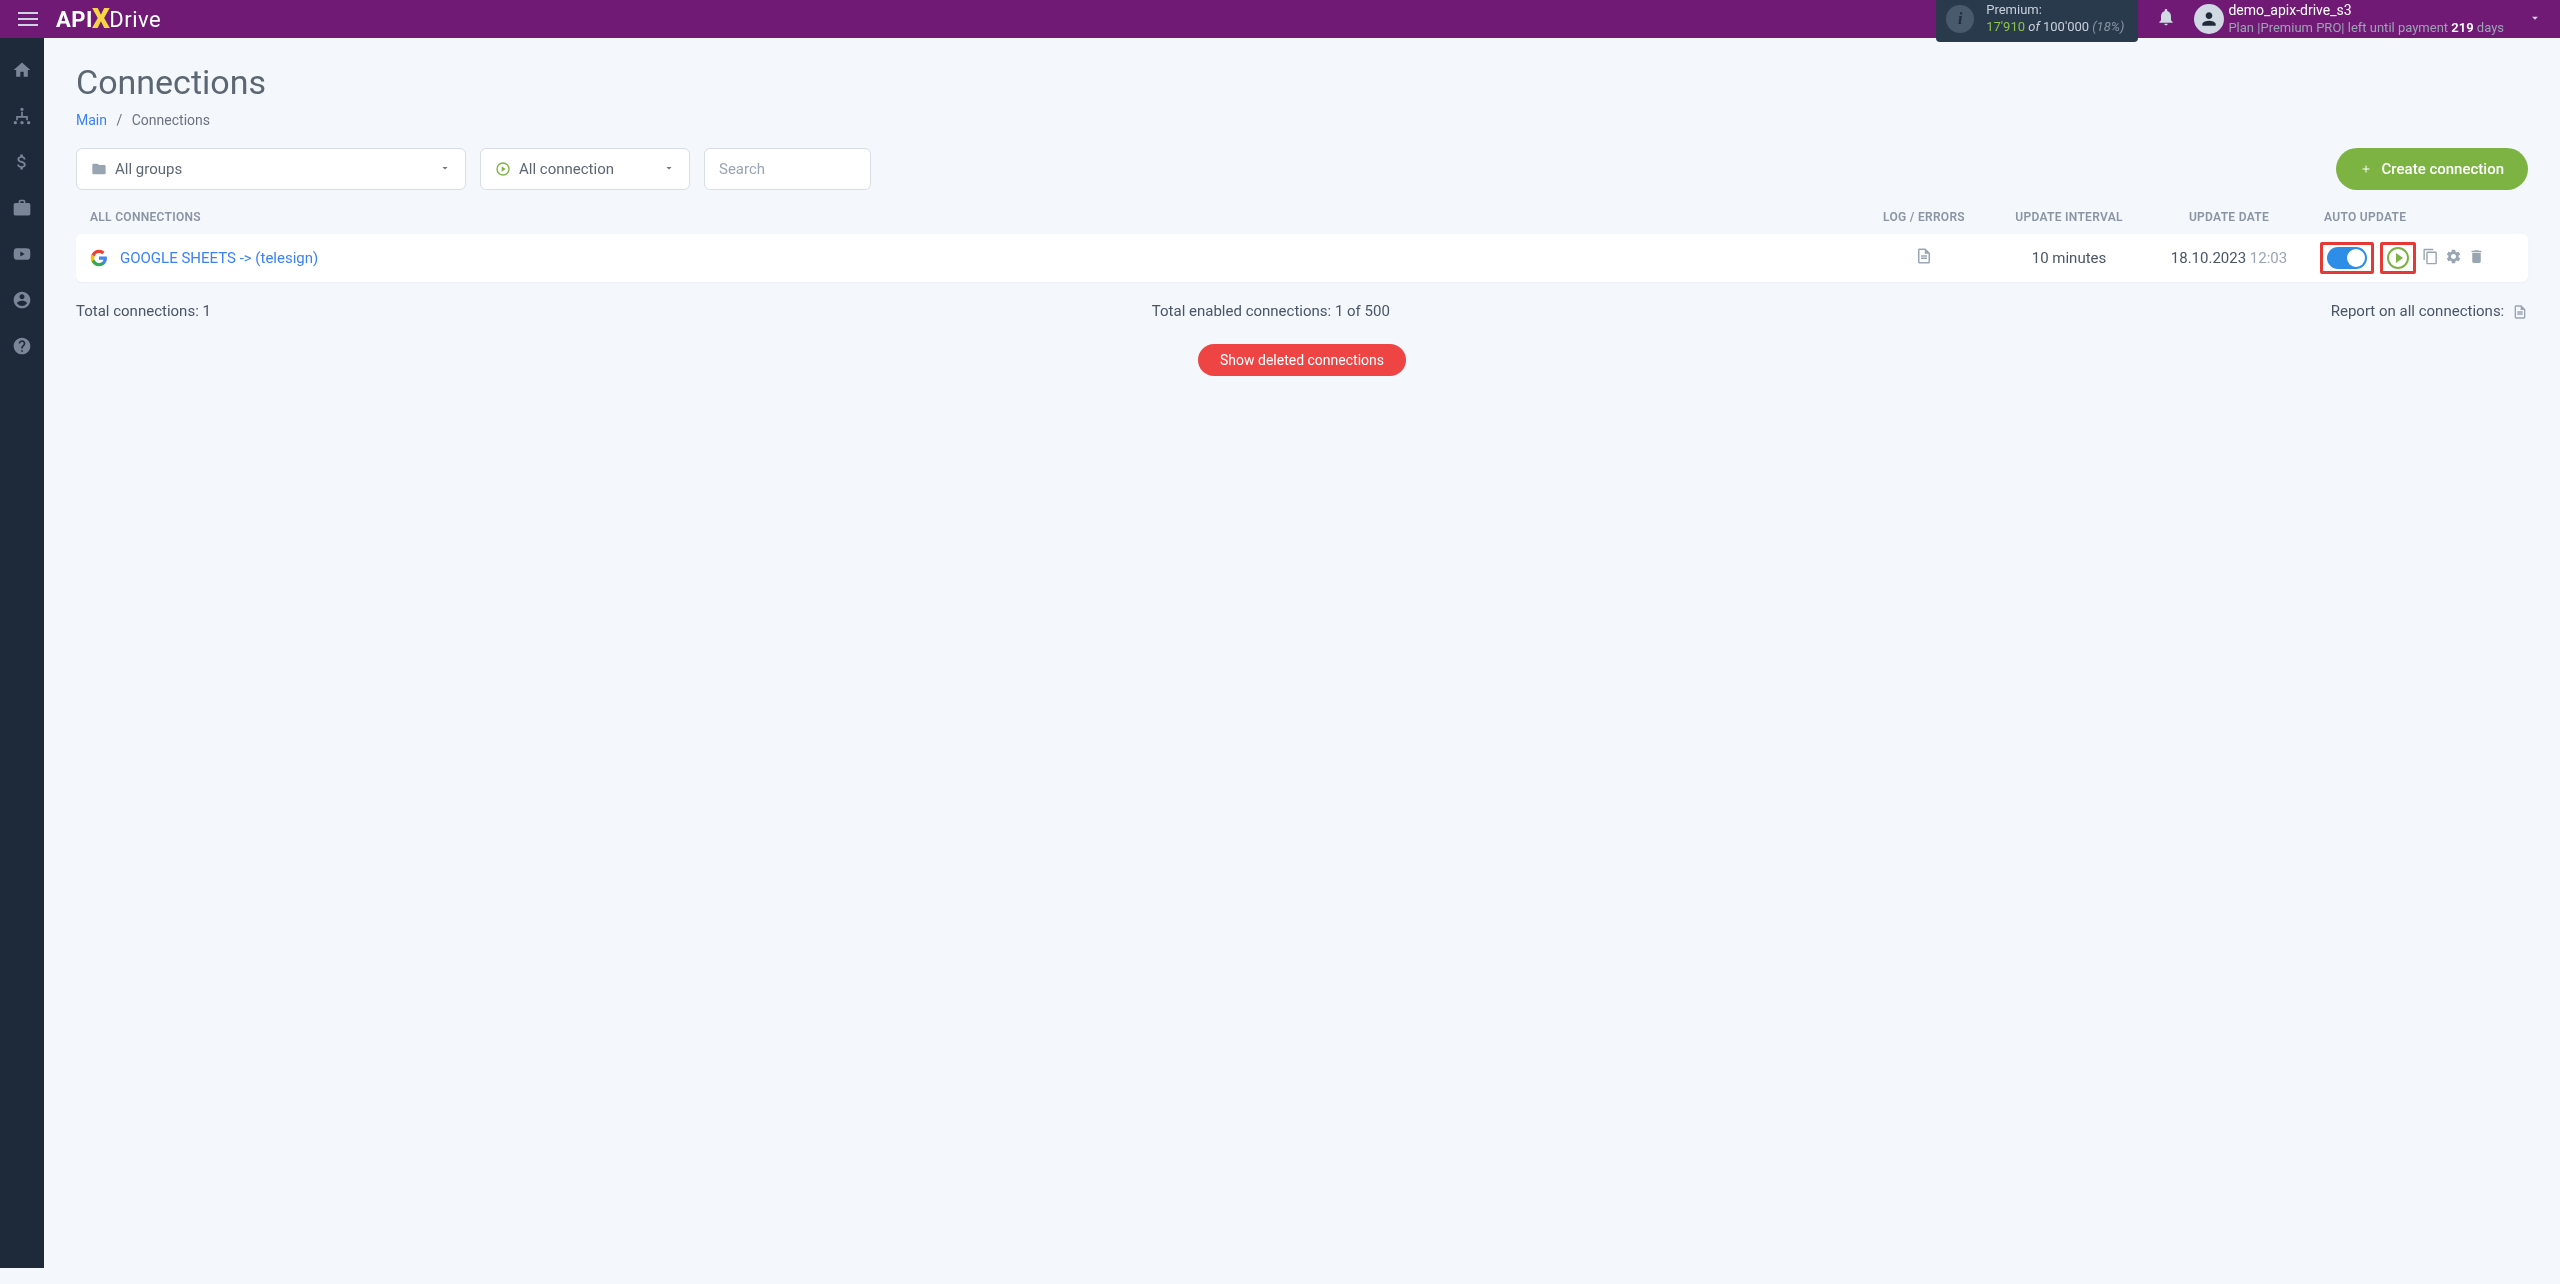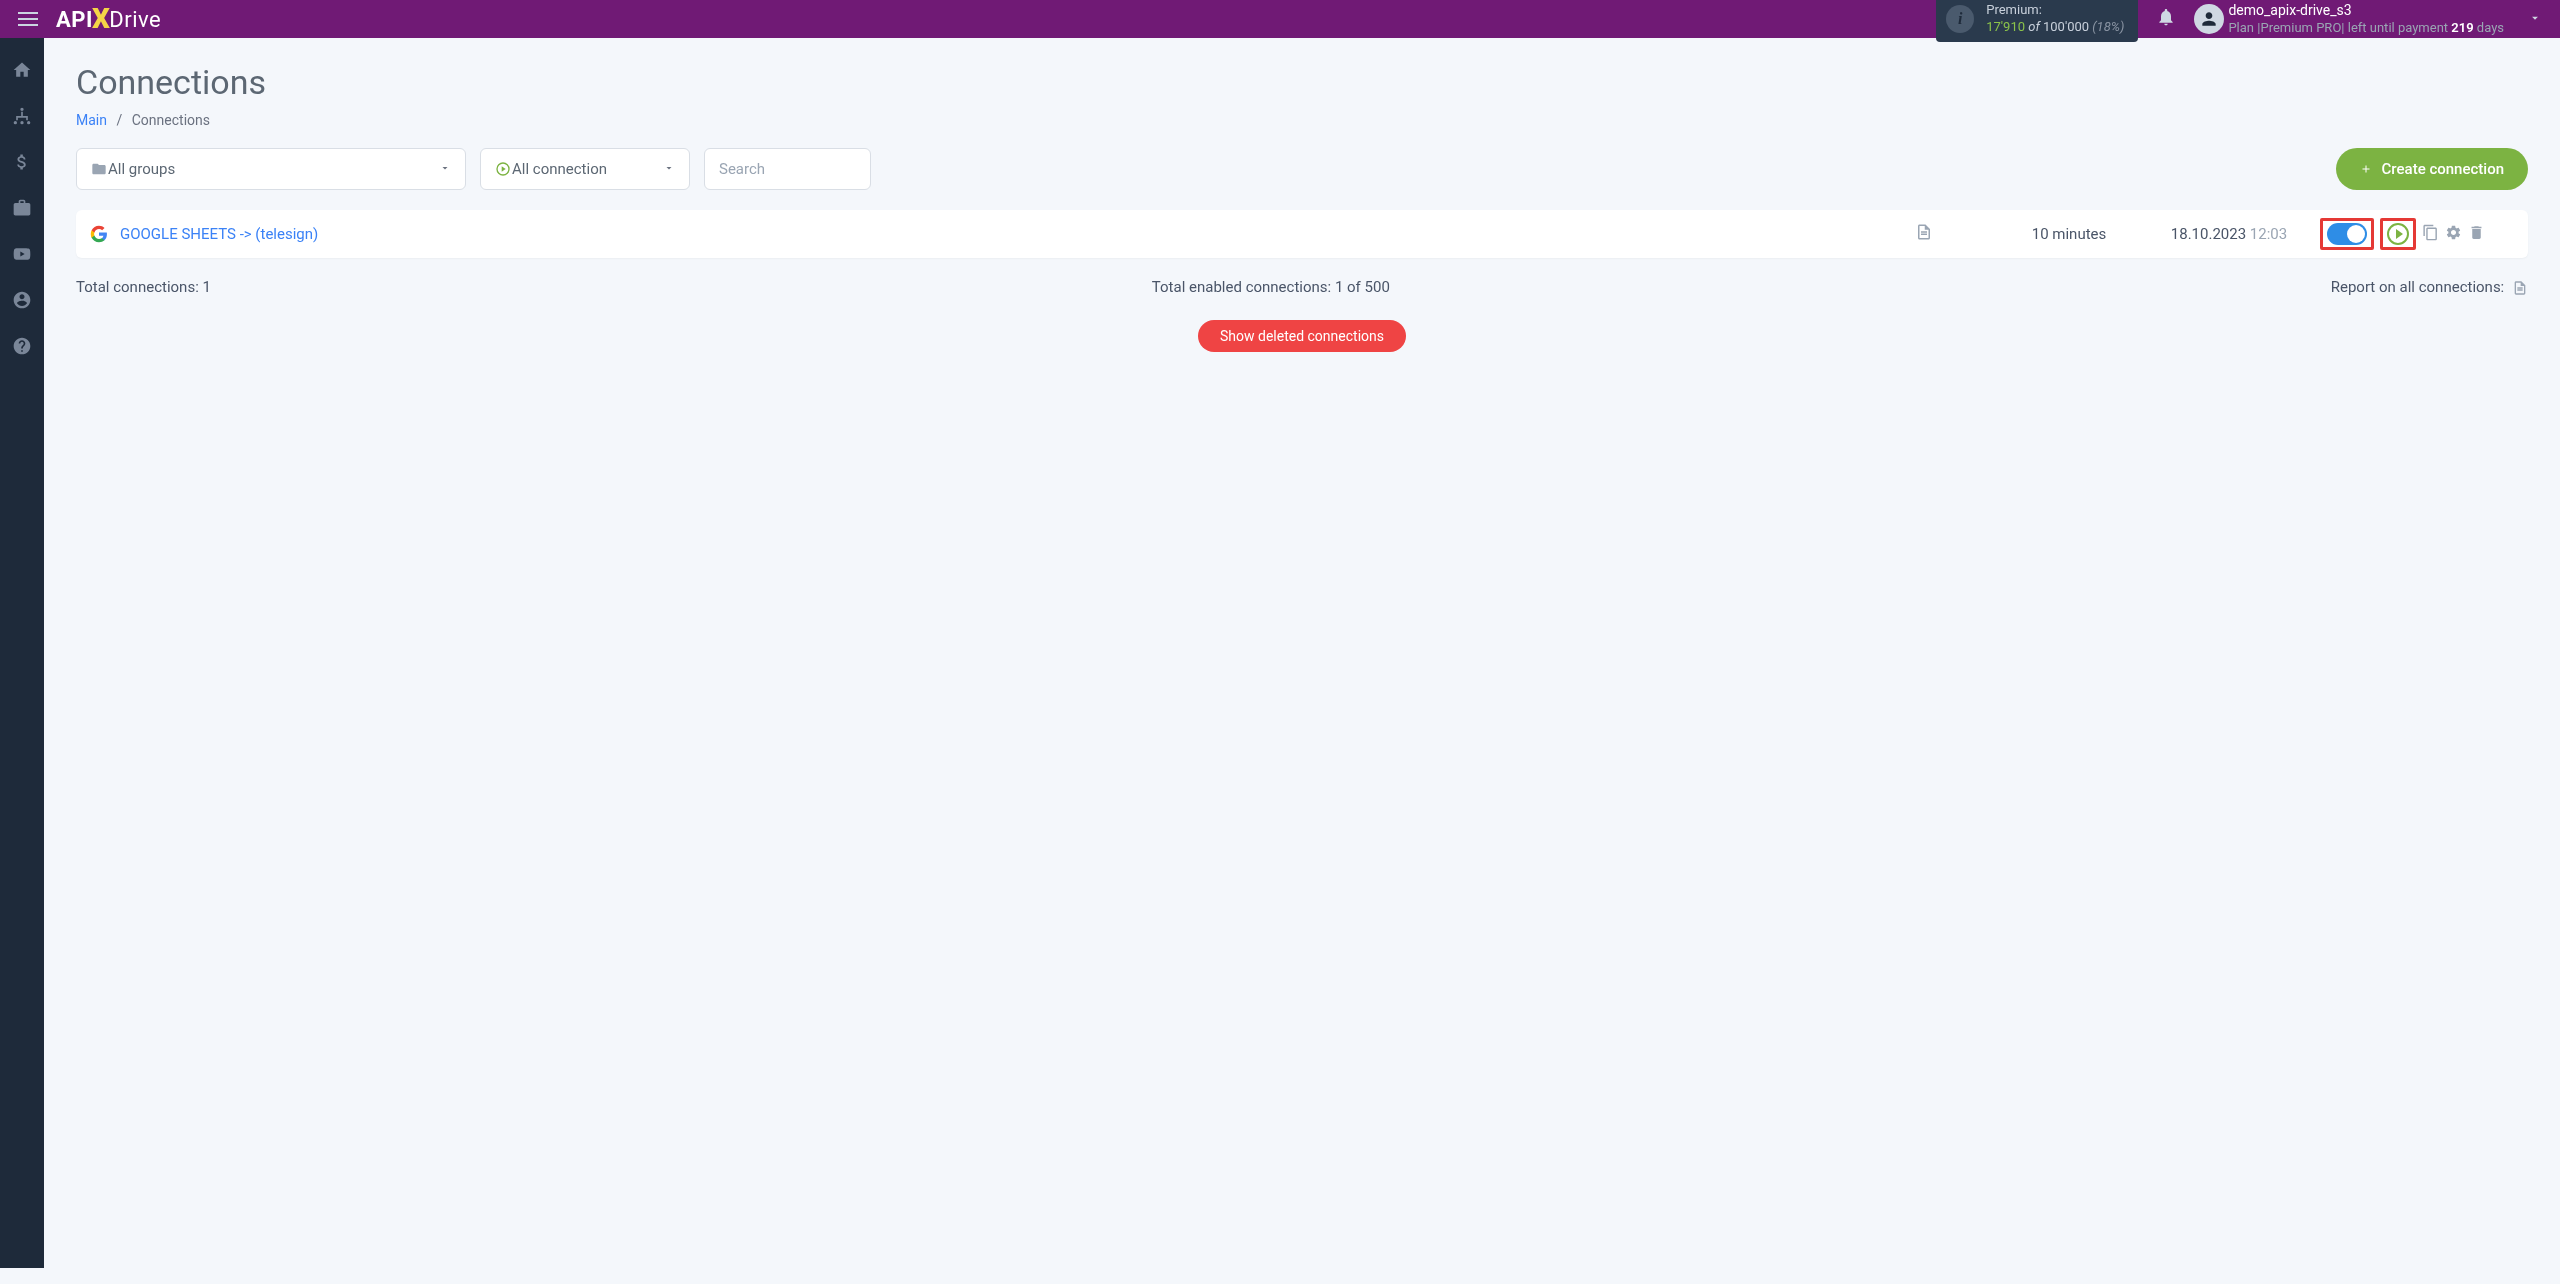--- a/index.html
+++ b/index.html
@@ -43,21 +43,21 @@
 .page-title { font-size:34px; color:#5c6773; font-weight:400; margin-bottom:10px; }
 .breadcrumb { font-size:14px; margin-bottom:20px; }
 .breadcrumb a { color:#3B82F6; text-decoration:none; }
 .breadcrumb .sep { color:#6b7280; margin:0 6px; }
 .breadcrumb .current { color:#6b7280; }
 
 .filters-row { display:flex; align-items:center; gap:14px; margin-bottom:20px; }
 .dropdown, .search-input { height:42px; background:#fff; border:1px solid #d9dee5; border-radius:6px; display:flex; align-items:center; padding:0 14px; font-size:15px; color:#5c6773; }
 .dropdown { width:390px; justify-content:space-between; cursor:pointer; }
 .dropdown.small { width:210px; }
-.dropdown .left { display:flex; align-items:center; gap:1px; }
+.dropdown .left { display:flex; align-items:center; gap:8px; }
 .dropdown .left svg { width:16px; height:16px; fill:#9aa5b3; }
 .dropdown .chev svg { width:12px; height:12px; fill:#6b7280; }
 .search-input { width:167px; }
 .search-input input { border:none; outline:none; width:100%; font-size:15px; color:#5c6773; background:transparent; }
 .search-input input::placeholder { color:#9aa5b3; }
 .create-btn { margin-left:auto; height:42px; background:#7cb342; color:#fff; border:none; border-radius:22px; padding:0 24px; font-size:15px; font-weight:500; display:flex; align-items:center; gap:10px; cursor:pointer; }
 .create-btn svg { width:12px; height:12px; fill:#fff; }
 
 .table-header { display:flex; align-items:center; padding:0 14px 10px 14px; font-size:12px; color:#8a94a3; font-weight:600; letter-spacing:0.3px; }
 .col-name { flex: 1 1 auto; }
@@ -221,20 +221,27 @@
         <input type="text" placeholder="Search" style="">
       </div>
       <button class="create-btn">
         <svg viewBox="0 0 24 24">
             <path d="M19 13h-6v6h-2v-6H5v-2h6V5h2v6h6v2z"></path>
           </svg>
         <span>Create connection</span>
       </button>
     </div>
 
+    <div class="table-header">
+      <div class="col-name">ALL CONNECTIONS</div>
+      <div class="col-log">LOG / ERRORS</div>
+      <div class="col-interval">UPDATE INTERVAL</div>
+      <div class="col-date">UPDATE DATE</div>
+      <div class="col-auto">AUTO UPDATE</div>
+    </div>
 
     <div class="conn-row">
       <div class="conn-name">
         <svg class="google-icon" viewBox="0 0 48 48">
             <path fill="#4285F4" d="M45.12 24.5c0-1.56-.14-3.06-.4-4.5H24v8.51h11.84c-.51 2.75-2.06 5.08-4.39 6.64v5.52h7.11c4.16-3.83 6.56-9.47 6.56-16.17z"></path>
             <path fill="#34A853" d="M24 46c5.94 0 10.92-1.97 14.56-5.33l-7.11-5.52c-1.97 1.32-4.49 2.1-7.45 2.1-5.73 0-10.58-3.87-12.31-9.07H4.34v5.7C7.96 41.07 15.4 46 24 46z"></path>
             <path fill="#FBBC05" d="M11.69 28.18C11.25 26.86 11 25.45 11 24s.25-2.86.69-4.18v-5.7H4.34C2.85 17.09 2 20.45 2 24s.85 6.91 2.34 9.88l7.35-5.7z"></path>
             <path fill="#EA4335" d="M24 10.75c3.23 0 6.13 1.11 8.41 3.29l6.31-6.31C34.91 4.18 29.93 2 24 2 15.4 2 7.96 6.93 4.34 14.12l7.35 5.7c1.73-5.2 6.58-9.07 12.31-9.07z"></path>
           </svg>
         <a href="#" class="conn-link">GOOGLE SHEETS -&gt; (telesign)</a>

